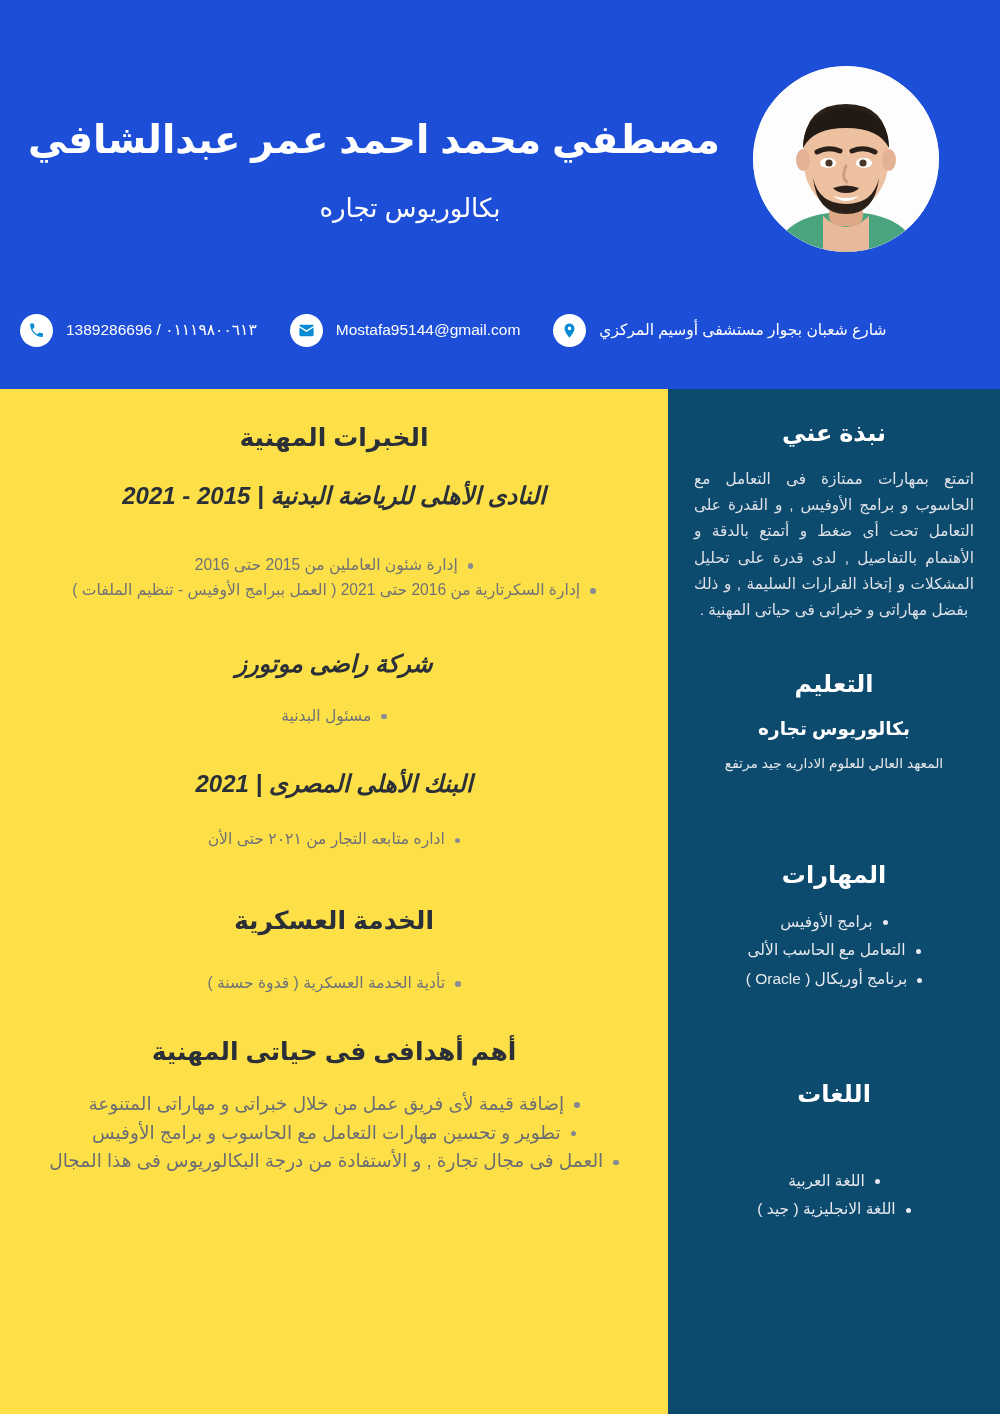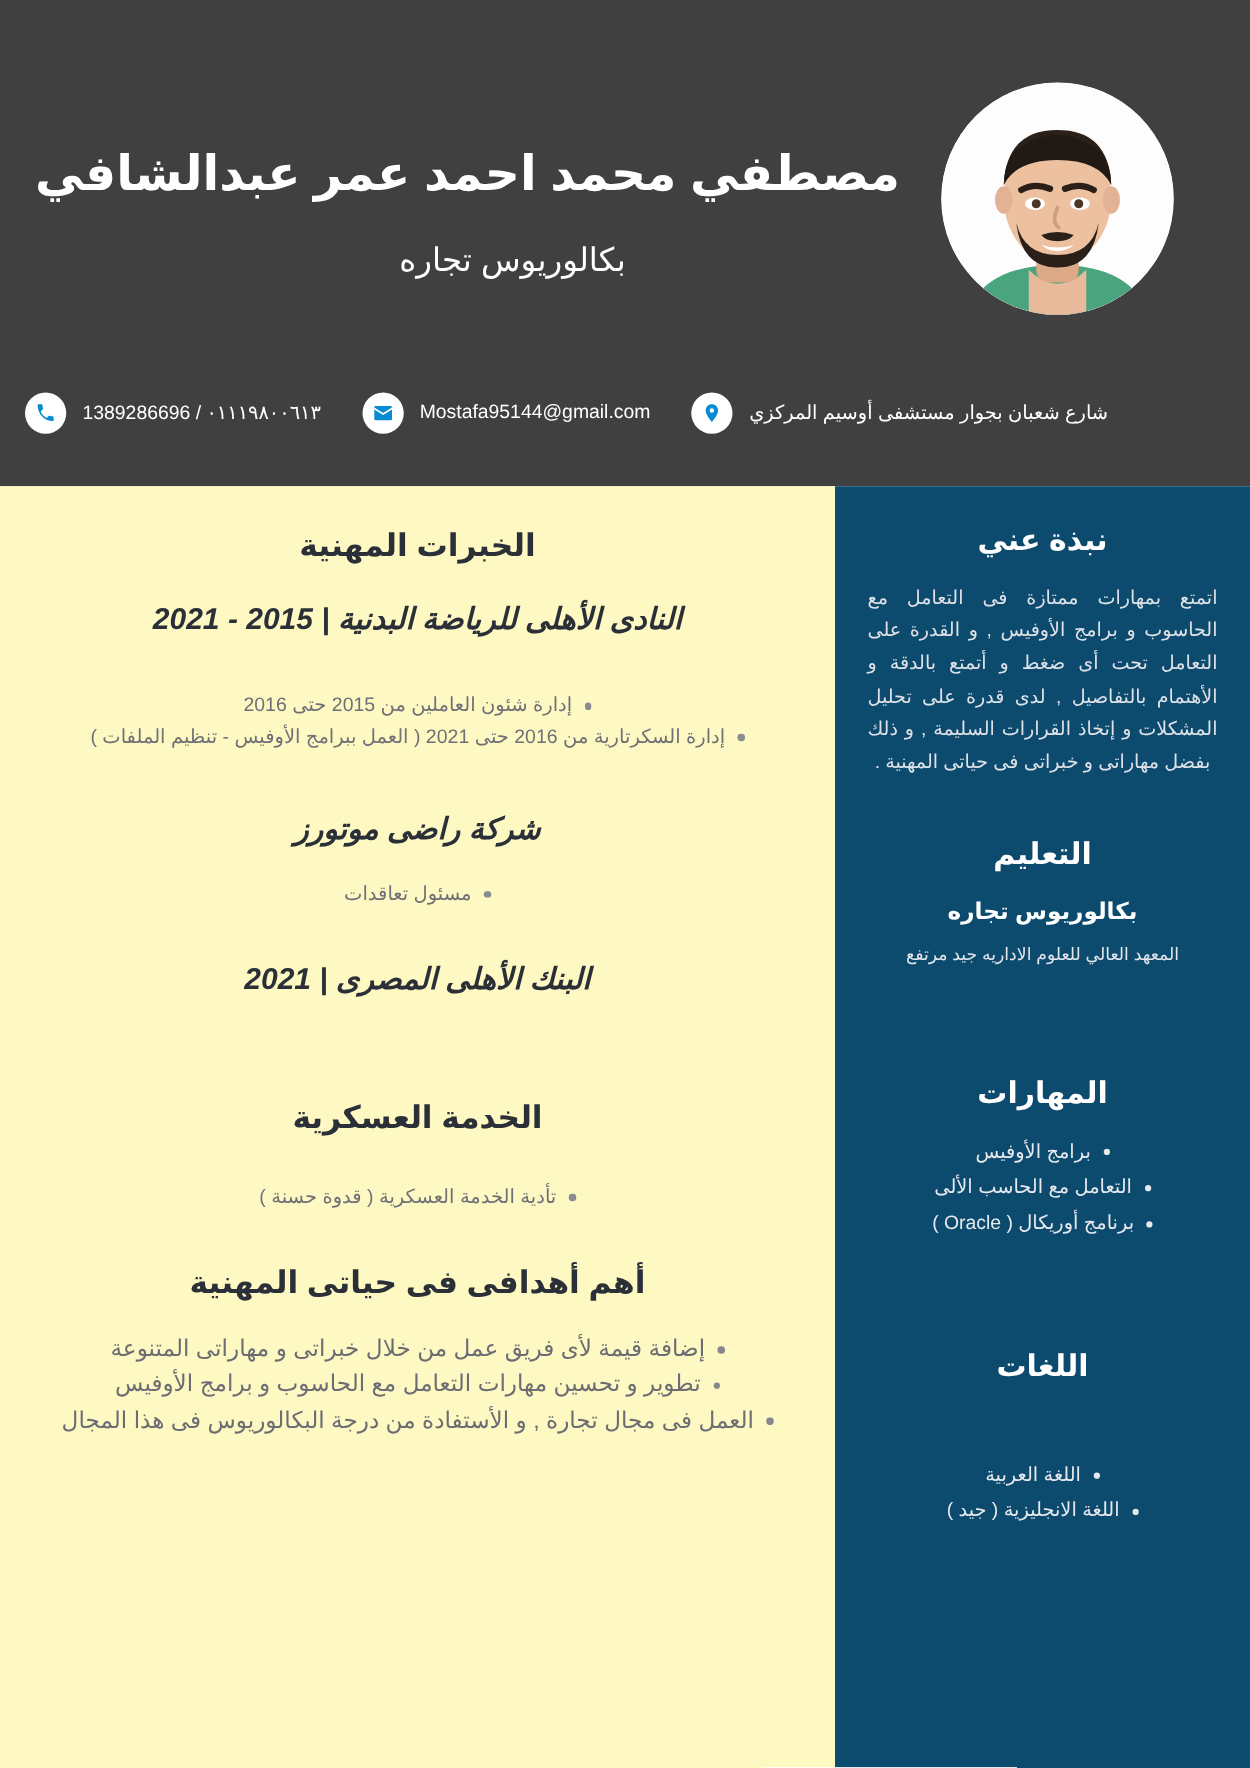--- a/index.html
+++ b/index.html
@@ -16,21 +16,21 @@
     overflow: hidden;
     font-family: "Liberation Sans", "DejaVu Sans", sans-serif;
   }
 
   
   .banner {
     position: absolute;
     left: 0; top: 0;
     width: 1000px;
     height: 389px;
-    background: #404040;
+    background: #1d4ed8;
   }
   .name-block {
     position: absolute;
     right: 280px;
     top: 118px;
     width: 620px;
     text-align: center;
     direction: rtl;
   }
   .full-name {
@@ -175,21 +175,21 @@
     margin-left: 10px;
   }
 
   
   .main {
     position: absolute;
     left: 0;
     top: 389px;
     width: 668px;
     height: 1025px;
-    background: #fef9c3;
+    background: #fde047;
     box-sizing: border-box;
     padding: 32px 30px 0 30px;
     direction: rtl;
     text-align: right;
   }
   .m-section-title {
     color: #2b3038;
     font-size: 25px;
     font-weight: bold;
     text-align: center;
@@ -336,27 +336,30 @@
     <ul class="m-list">
       <li><span class="bullet-dot"></span><span>إدارة شئون العاملين من 2015 حتى 2016</span></li>
       <li><span class="bullet-dot"></span><span>إدارة السكرتارية من 2016 حتى 2021 ( العمل ببرامج الأوفيس - تنظيم الملفات )</span></li>
     </ul>
 
     <div class="gap-46"></div>
 
     <div class="m-job-title">شركة راضى موتورز</div>
     <div class="gap-22"></div>
     <ul class="m-list">
-      <li><span class="bullet-dot"></span><span>مسئول تعاقدات</span></li>
+      <li><span class="bullet-dot"></span><span>مسئول البدنية</span></li>
     </ul>
 
     <div class="gap-40"></div>
 
     <div class="m-job-title">البنك الأهلى المصرى | 2021</div>
     <div class="gap-26"></div>
+    <ul class="m-list">
+      <li><span class="bullet-dot"></span><span>اداره متابعه التجار من ٢٠٢١ حتى الأن</span></li>
+    </ul>
 
     <div class="gap-52"></div>
 
     <div class="m-section-title">الخدمة العسكرية</div>
     <div class="gap-34"></div>
     <ul class="m-list">
       <li><span class="bullet-dot"></span><span>تأدية الخدمة العسكرية ( قدوة حسنة )</span></li>
     </ul>
 
     <div class="gap-40"></div>

